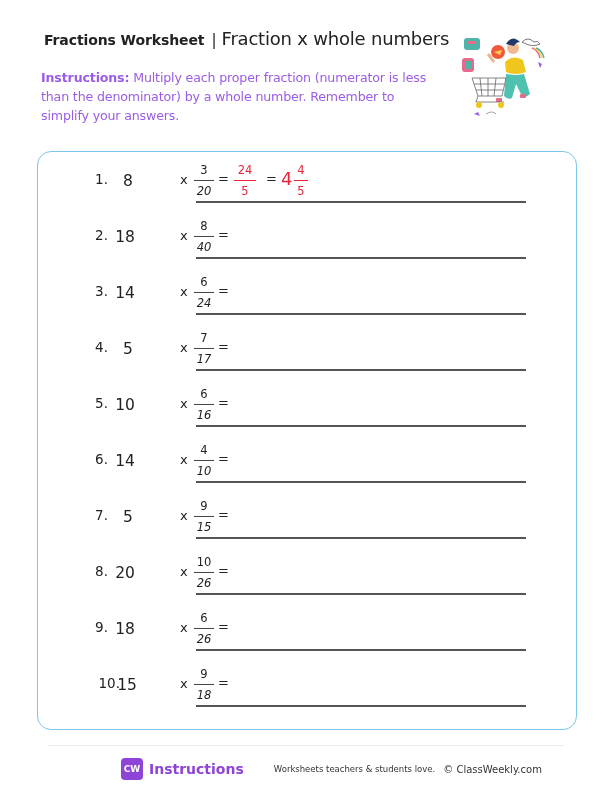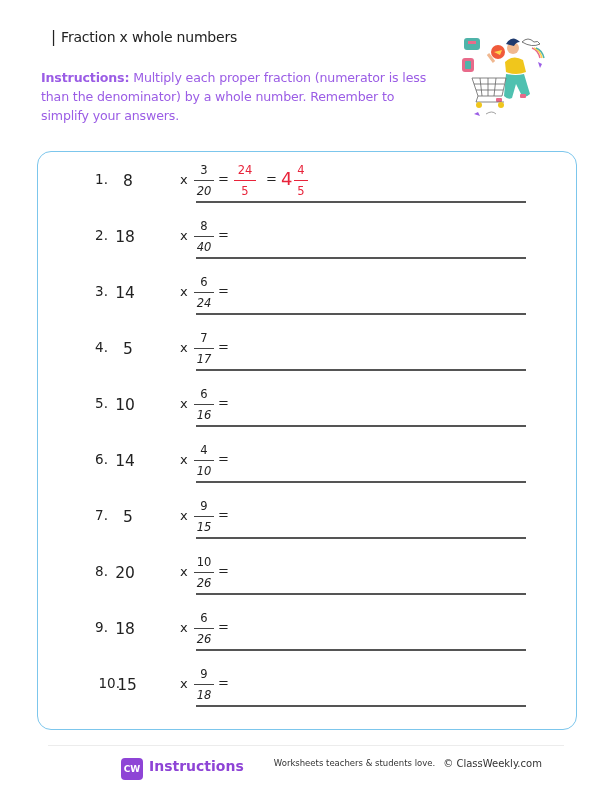--- a/index.html
+++ b/index.html
@@ -2,21 +2,21 @@
 <html><head>
 <meta charset="utf-8">
 <style>
   * { box-sizing: border-box; margin: 0; padding: 0; }
   html, body { width: 612px; height: 792px; background: #ffffff; overflow: hidden; }
   body { position: relative; font-family: "DejaVu Sans", "Liberation Sans", sans-serif; color: #222; }
 
   .header { position: absolute; left: 44px; top: 28px; height: 20px; display: flex; align-items: baseline; white-space: nowrap; }
   .title { font-size: 14px; font-weight: bold; color: #222; letter-spacing: -0.1px; }
   .sep { font-size: 15px; margin: 0 5px 0 7px; color: #222; }
-  .subtitle { font-size: 14px; color: #222; letter-spacing: -0.2px; }
+  .subtitle { font-size: 18px; color: #222; letter-spacing: -0.2px; }
 
   .instructions { position: absolute; left: 41px; top: 68px; width: 400px; font-size: 12.6px; line-height: 19px; color: #9b5de5; letter-spacing: -0.15px; }
   .instructions b { font-weight: bold; }
 
   .illustration { position: absolute; left: 458px; top: 32px; width: 96px; height: 96px; }
 
   .box { position: absolute; left: 37px; top: 151px; width: 540px; height: 579px; border: 1.3px solid #7cc6ec; border-radius: 14px; }
 
   .problem { position: absolute; left: 0; height: 40px; width: 100%; }
   .num { position: absolute; top: 8px; font-size: 13.5px; color: #222; text-align: right; width: 30px; }
@@ -28,30 +28,31 @@
   .frac .d { display: block; height: 15px; line-height: 15px; font-style: italic; }
   .eq { position: absolute; left: 180px; top: 8px; font-size: 13px; color: #222; }
   .line { position: absolute; left: 195px; top: 38px; width: 330px; height: 1.5px; background: #555; }
 
   .ans-frac { position: absolute; top: 0; width: 22px; text-align: center; font-size: 11.5px; color: #e8233a; }
   .ans-frac .bar { background: #e8233a; }
   .ans-eq { position: absolute; left: 228px; top: 8px; font-size: 13px; color: #222; }
   .ans-whole { position: absolute; left: 243px; top: 5px; font-size: 18px; color: #e8233a; }
 
   .footer-rule { position: absolute; left: 48px; top: 745px; width: 516px; height: 1px; background: #ececec; }
-  .footer { position: absolute; left: 121px; top: 758px; display: flex; white-space: nowrap; }
+  .footer { position: absolute; left: 121px; top: 758px; display: flex; align-items: center; white-space: nowrap; }
   .logo { width: 22px; height: 22px; background: #8e44d6; border-radius: 4px; color: #fff; font-size: 9px; font-weight: bold; display: flex; align-items: center; justify-content: center; }
   .brand { font-size: 14px; font-weight: bold; color: #8e44d6; margin-left: 6px; }
   .tagline { font-size: 8.5px; color: #333; margin-left: 30px; }
   .copy { font-size: 10px; color: #333; margin-left: 8px; }
 </style>
 </head>
 <body>
 
 <div class="header">
+  <span class="title">Fractions Worksheet</span>
   <span class="sep">|</span>
   <span class="subtitle">Fraction x whole numbers</span>
 </div>
 
 <div class="instructions"><b>Instructions:</b><span> Multiply each proper fraction (numerator is less than the denominator) by a whole number. Remember to simplify your answers.</span></div>
 
 <div class="illustration">
   <svg width="96" height="96" viewBox="0 0 96 96">
     <rect x="6" y="6" width="16" height="12" rx="3" fill="#4fb3a9"></rect>
     <rect x="10" y="9" width="8" height="3" fill="#e86a8a"></rect>

